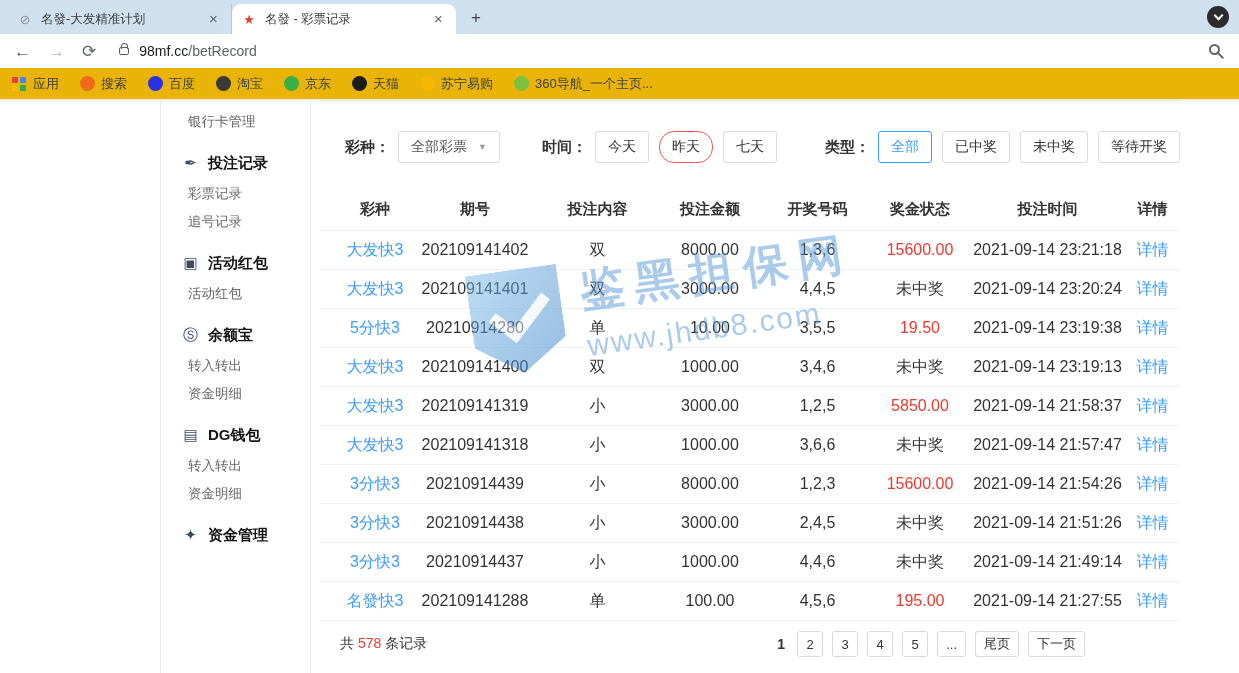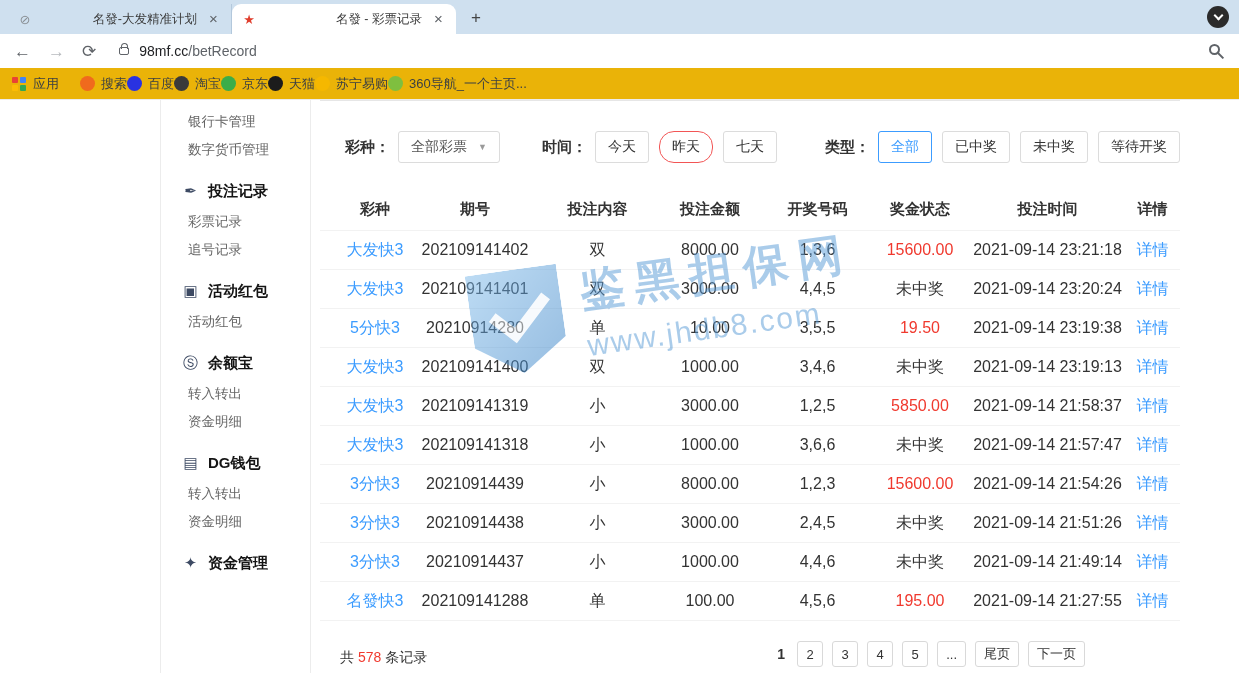--- a/index.html
+++ b/index.html
@@ -4,21 +4,21 @@
 <style>
   *{margin:0;padding:0;box-sizing:border-box;}
   html,body{width:1239px;height:673px;}
   body{font-family:"Liberation Sans","DejaVu Sans",sans-serif;background:#fff;overflow:hidden;}
 
   
   .tabbar{height:34px;background:#cfe0ef;display:flex;align-items:flex-end;padding-left:8px;position:relative;}
   .tab{width:224px;height:30px;display:flex;align-items:center;padding:0 9px;font-size:12.5px;color:#3a3a3a;border-radius:9px 9px 0 0;gap:8px;}
   .tab.inactive{border-right:1px solid #b3c8dc;border-radius:0;}
   .tab.active{background:#fff;}
-  .tab-title{flex:1;white-space:nowrap;overflow:hidden;text-align:right;}
+  .tab-title{flex:1;white-space:nowrap;overflow:hidden;}
   .tab-close{color:#5f6368;font-size:15px;width:17px;height:17px;line-height:16px;text-align:center;border-radius:50%;}
   .favicon{width:16px;height:16px;font-size:13px;display:flex;align-items:center;justify-content:center;flex:0 0 16px;}
   .fav1{color:#8a8f94;}
   .fav2{color:#e03e2d;}
   .newtab{width:26px;height:26px;margin:0 0 3px 7px;font-size:17px;color:#444;display:flex;align-items:center;justify-content:center;border-radius:50%;}
   .media-btn{position:absolute;right:10px;top:6px;width:22px;height:22px;border-radius:50%;background:#2b2b2b;display:flex;align-items:center;justify-content:center;}
   .chev{width:7px;height:7px;border-right:2px solid #fff;border-bottom:2px solid #fff;transform:rotate(45deg);margin-top:-3px;}
 
   .addressbar{height:34px;background:#fff;display:flex;align-items:center;padding:0 14px;gap:17px;}
   .nav-ic{font-size:17px;color:#5f6368;line-height:1;}
@@ -32,21 +32,21 @@
   .key-ic::after{content:'';position:absolute;left:8px;top:7px;width:9px;height:2px;background:#5f6368;transform:rotate(45deg);transform-origin:left center;}
 
   .bookmarksbar{height:32px;background:#eab308;display:flex;align-items:center;padding:0 12px;font-size:13px;color:#3c4043;gap:21px;border-bottom:1px solid #ececec;}
   .apps{display:flex;align-items:center;gap:7px;}
   .grid-ic{display:grid;grid-template-columns:6px 6px;gap:2px;}
   .grid-ic i{width:6px;height:6px;border-radius:1px;display:block;}
   .grid-ic i:nth-child(1){background:#e94235;}
   .grid-ic i:nth-child(2){background:#4285f4;}
   .grid-ic i:nth-child(3){background:#fbbc05;}
   .grid-ic i:nth-child(4){background:#34a853;}
-  .bm-list{display:flex;align-items:flex-end;}
+  .bm-list{display:flex;gap:21px;align-items:flex-end;}
   .bm{display:flex;align-items:center;gap:6px;white-space:nowrap;}
   .bm-ic{width:15px;height:15px;border-radius:50%;flex:0 0 15px;}
 
   
   .content{position:relative;height:573px;background:#fff;}
   .sidebar{position:absolute;left:160px;top:0;bottom:0;width:151px;border-left:1px solid #ececec;border-right:1px solid #ececec;padding:8px 0 0 27px;overflow:hidden;}
   .s-item.sub{font-size:13.5px;color:#666;height:28px;display:flex;align-items:center;}
   .s-item.section{font-size:15px;color:#151515;font-weight:700;height:34px;display:flex;align-items:center;gap:9px;margin-top:10px;margin-left:-6px;}
   .s-ic{color:#3d4a63;font-size:15px;width:17px;text-align:center;font-weight:400;}
 
@@ -63,21 +63,21 @@
   .fbtn.sel-blue{border-color:#3c9cff;color:#3c9cff;}
 
   .table{margin-top:26px;}
   .trow{display:grid;grid-template-columns:70px 130px 115px 110px 105px 100px 155px 55px;align-items:center;height:39px;border-bottom:1px solid #f2f2f2;font-size:16px;color:#333;padding-left:20px;}
   .trow.thead{font-weight:700;height:42px;font-size:15px;color:#333;}
   .tcell{text-align:center;white-space:nowrap;}
   .blue{color:#3c9cff;}
   .red{color:#f0392e;}
   .link{cursor:pointer;}
 
-  .pager{display:flex;align-items:flex-end;height:46px;padding-left:20px;font-size:14px;color:#333;}
+  .pager{display:flex;align-items:center;height:46px;padding-left:20px;font-size:14px;color:#333;}
   .total .red{margin:0 4px;}
   .pages{margin-left:auto;display:flex;align-items:center;gap:9px;padding-right:95px;}
   .page-current{font-weight:700;color:#333;margin-right:3px;}
   .page-btn{min-width:26px;height:26px;border:1px solid #d9d9d9;border-radius:3px;display:flex;align-items:center;justify-content:center;font-size:13px;color:#333;padding:0 8px;background:#fff;white-space:nowrap;}
 
   
   .watermark{position:absolute;left:150px;top:148px;display:flex;align-items:center;gap:20px;transform:rotate(-8deg);pointer-events:none;opacity:.5;z-index:5;}
   .wm-shield{width:92px;height:104px;background:linear-gradient(135deg,#7db9ea,#2f7cc4);clip-path:polygon(0 0,100% 0,100% 70%,50% 100%,0 70%);position:relative;}
   .wm-shield::after{content:'';position:absolute;left:22px;top:24px;width:44px;height:24px;border-left:11px solid rgba(255,255,255,.92);border-bottom:11px solid rgba(255,255,255,.92);transform:rotate(-45deg);}
   .wm-title{font-size:45px;font-weight:700;color:#579ad6;letter-spacing:10px;white-space:nowrap;}
@@ -155,23 +155,20 @@
         </div>
       </div>
   </div>
 
   <div class="content">
 
     <div class="sidebar" id="sidebar">
         <div class="s-item sub">
           <span>银行卡管理</span>
         </div>
-        <div class="s-item sub">
-          <span>数字货币管理</span>
-        </div>
         <div class="s-item section">
           <span class="s-ic">✒</span>
           <span>投注记录</span>
         </div>
         <div class="s-item sub">
           <span>彩票记录</span>
         </div>
         <div class="s-item sub">
           <span>追号记录</span>
         </div>

